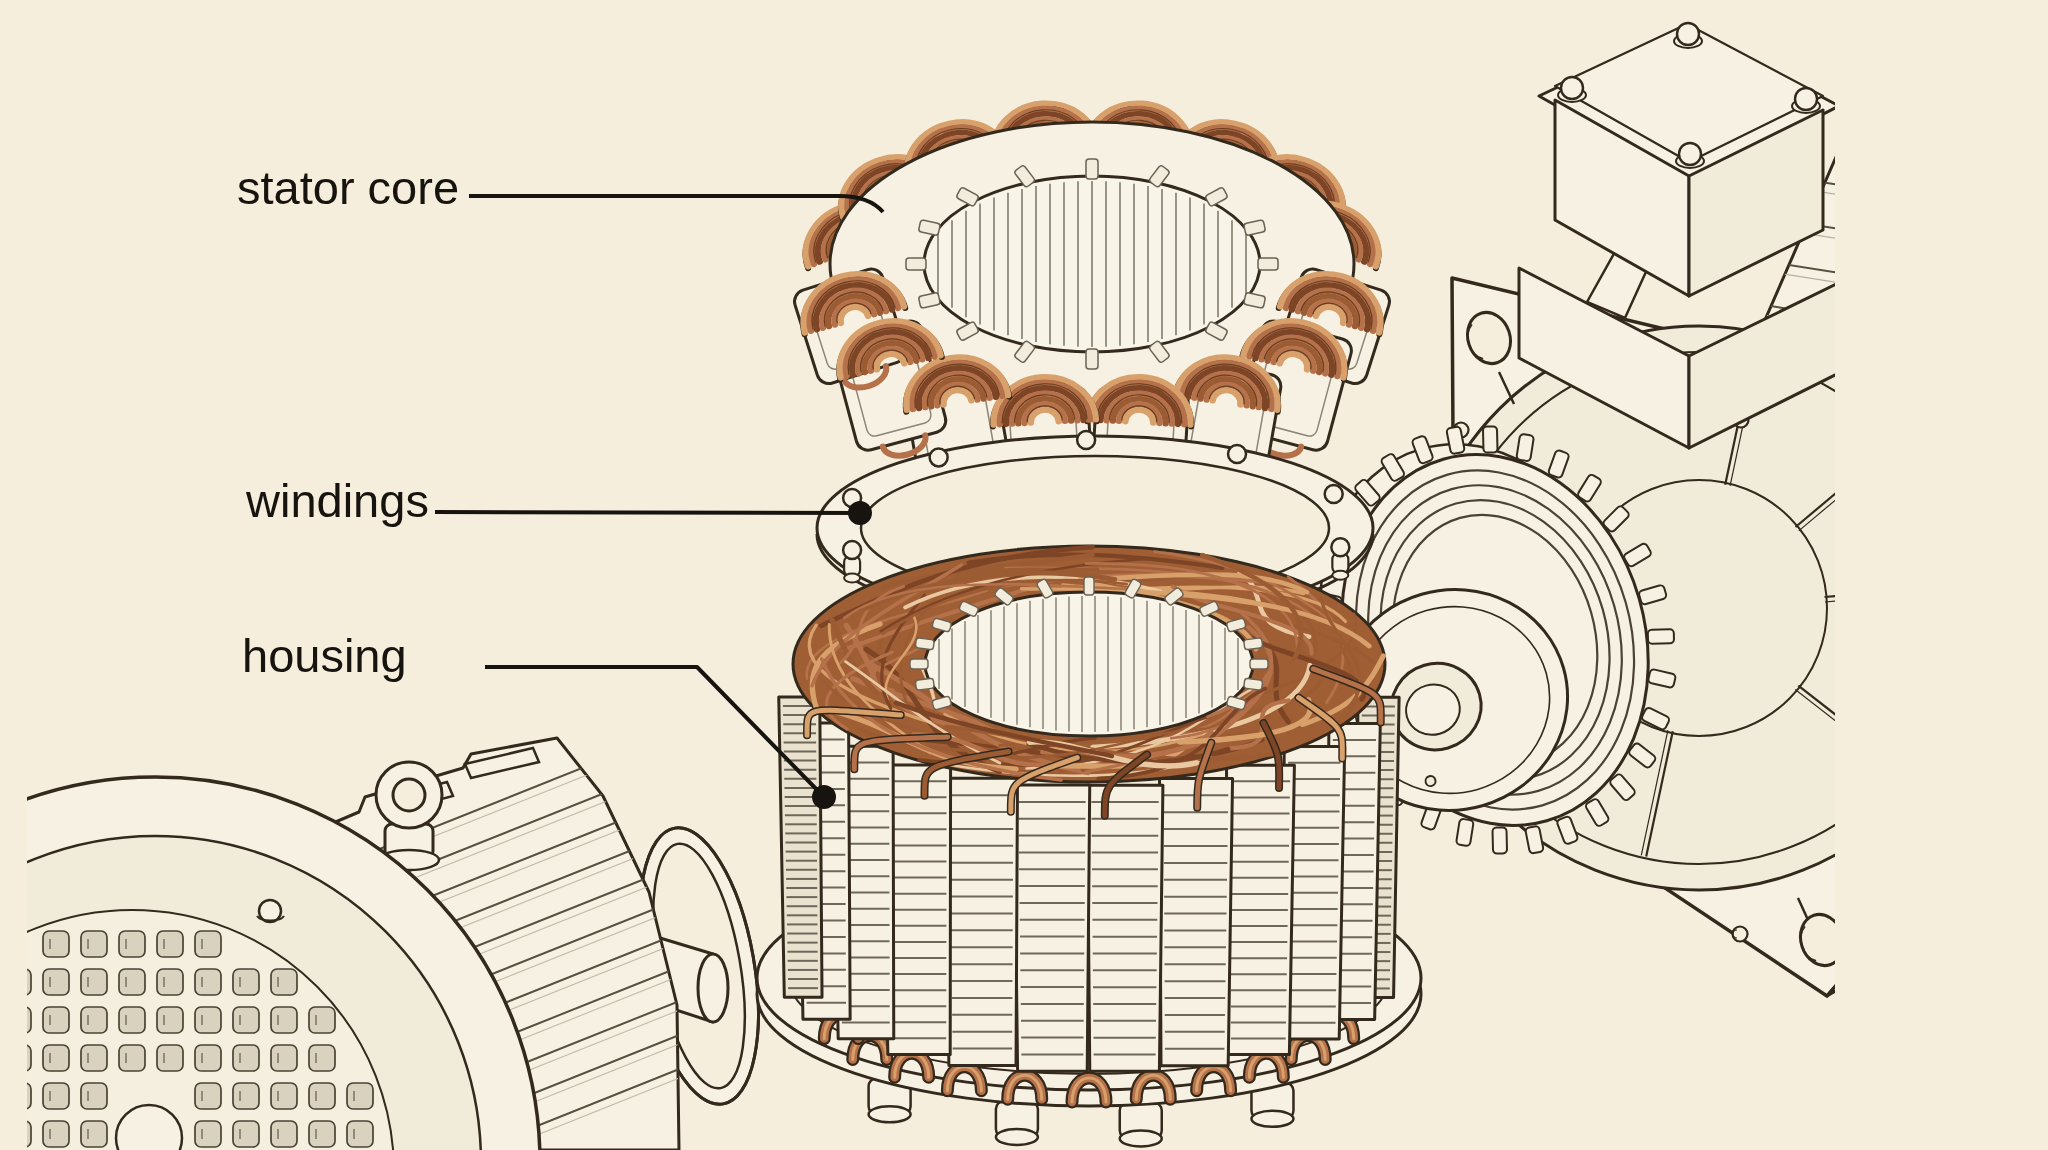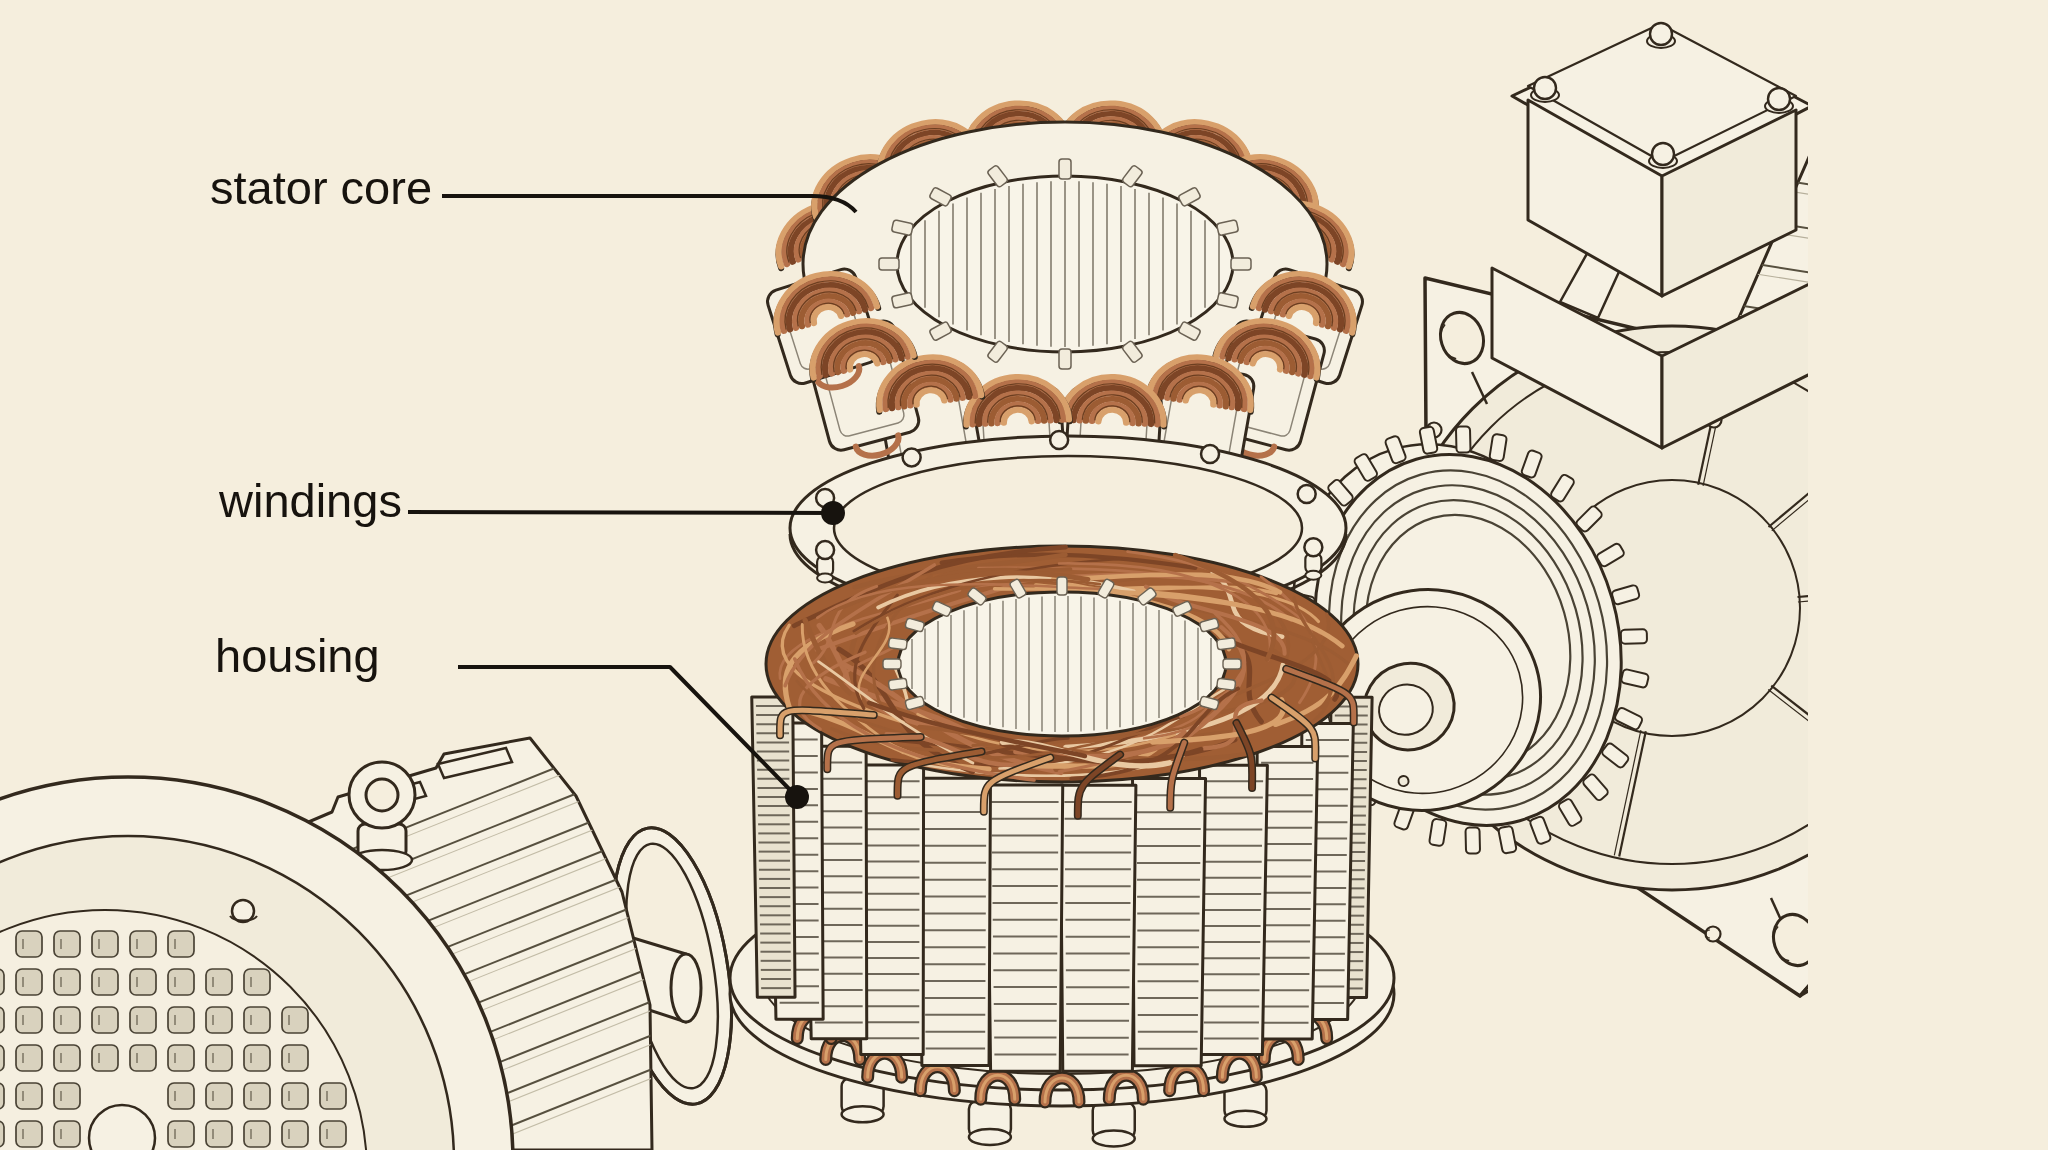--- a/index.html
+++ b/index.html
@@ -1,17 +1,17 @@
 <!DOCTYPE html>
 <html><head>
 <meta charset="utf-8">
 <style>
   html,body{margin:0;padding:0;}
   body{font-family:"Liberation Sans", sans-serif;}
-  .stage{position:relative;width:1808px;height:1150px;overflow:hidden;}
+  .stage{position:relative;width:1808px;height:1150px;overflow:hidden;padding-left:27px;}
   svg{display:block;width:2048px;height:1150px;}
   .callout-text{font-family:"Liberation Sans", sans-serif;font-size:47px;font-weight:400;}
   .leader{fill:none;stroke-linejoin:round;stroke-linecap:butt;}
 </style>
 </head>
 <body style="background: rgb(245, 238, 221);">
 
 <div class="stage">
   <svg id="scene" viewBox="0 0 2048 1150" xmlns="http://www.w3.org/2000/svg">
       <defs>

